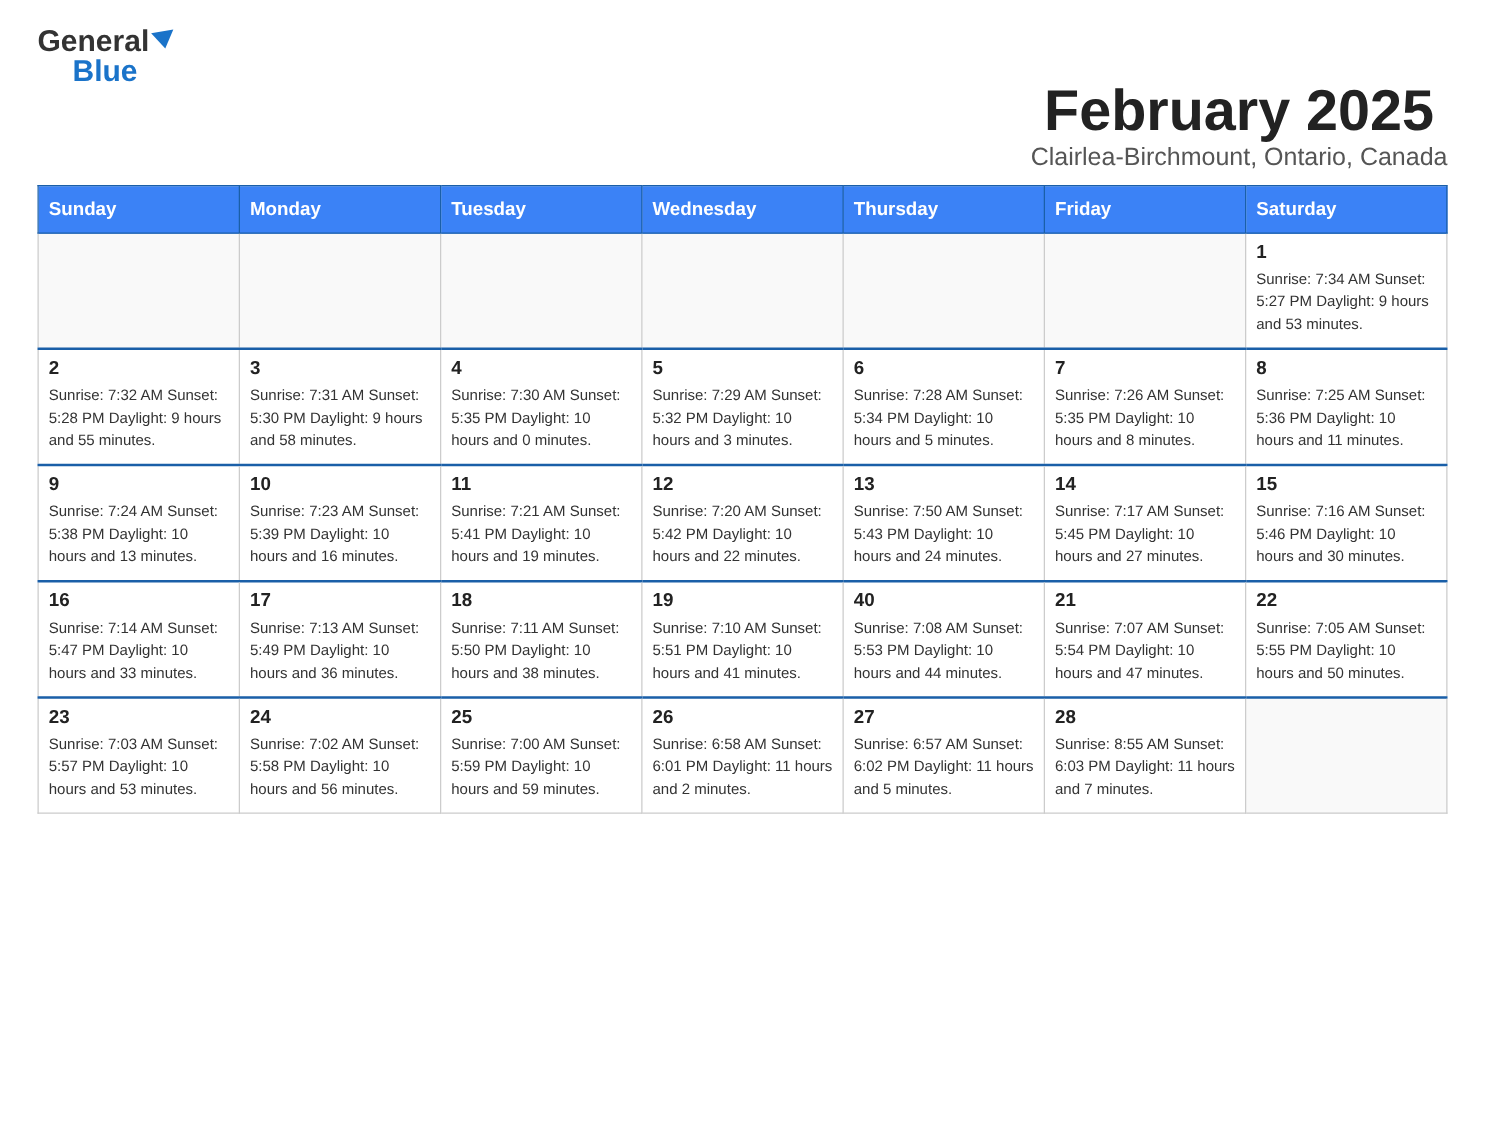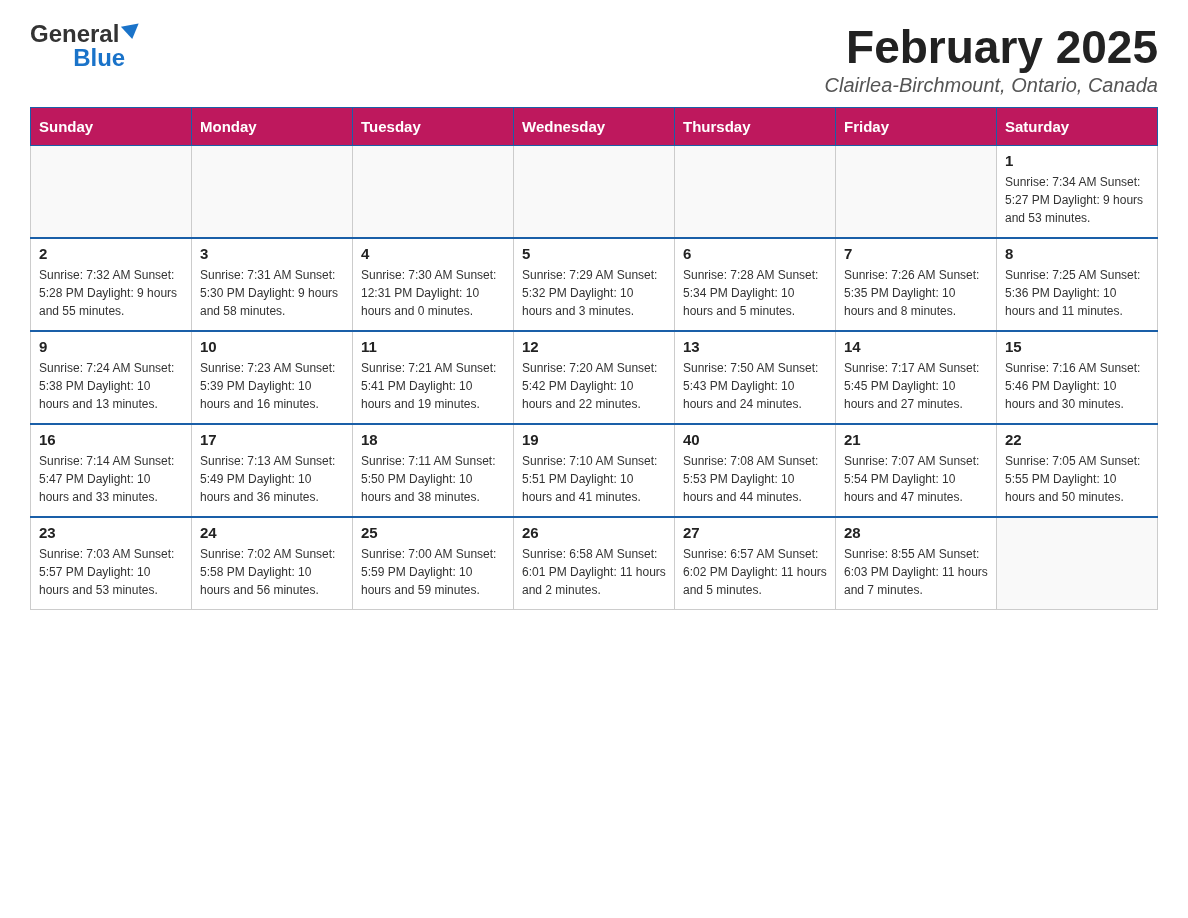--- a/index.html
+++ b/index.html
@@ -12,43 +12,43 @@
     }
     .header {
       display: flex;
       justify-content: space-between;
       align-items: flex-start;
       margin-bottom: 10px;
     }
     .logo {
       display: flex;
       flex-direction: column;
-      align-items: center;
+      align-items: flex-start;
     }
     .title-block {
-      text-align: right;
+      text-align: center;
+      margin-top: 41px;
     }
     .title-block h1 {
       font-size: 46px;
       font-weight: bold;
       color: #222;
     }
     .title-block h2 {
       font-size: 20px;
       font-weight: normal;
       color: #555;
-      font-style: italic;
     }
     .calendar {
       width: 100%;
       border-collapse: collapse;
       margin-top: 10px;
     }
     .calendar th {
-      background-color: #be185d;
+      background-color: #3b82f6;
       color: #fff;
       font-size: 15px;
       font-weight: bold;
       padding: 10px 8px;
       text-align: left;
       border: 1px solid #1a5fa8;
     }
     .calendar td {
       width: calc(100% / 7);
       vertical-align: top;
@@ -130,21 +130,21 @@
         </td>
         <td>
           <span class="day-num">3</span>
           <div class="day-info">Sunrise: 7:31 AM
 Sunset: 5:30 PM
 Daylight: 9 hours and 58 minutes.</div>
         </td>
         <td>
           <span class="day-num">4</span>
           <div class="day-info">Sunrise: 7:30 AM
-Sunset: 12:31 PM
+Sunset: 5:35 PM
 Daylight: 10 hours and 0 minutes.</div>
         </td>
         <td>
           <span class="day-num">5</span>
           <div class="day-info">Sunrise: 7:29 AM
 Sunset: 5:32 PM
 Daylight: 10 hours and 3 minutes.</div>
         </td>
         <td>
           <span class="day-num">6</span>

